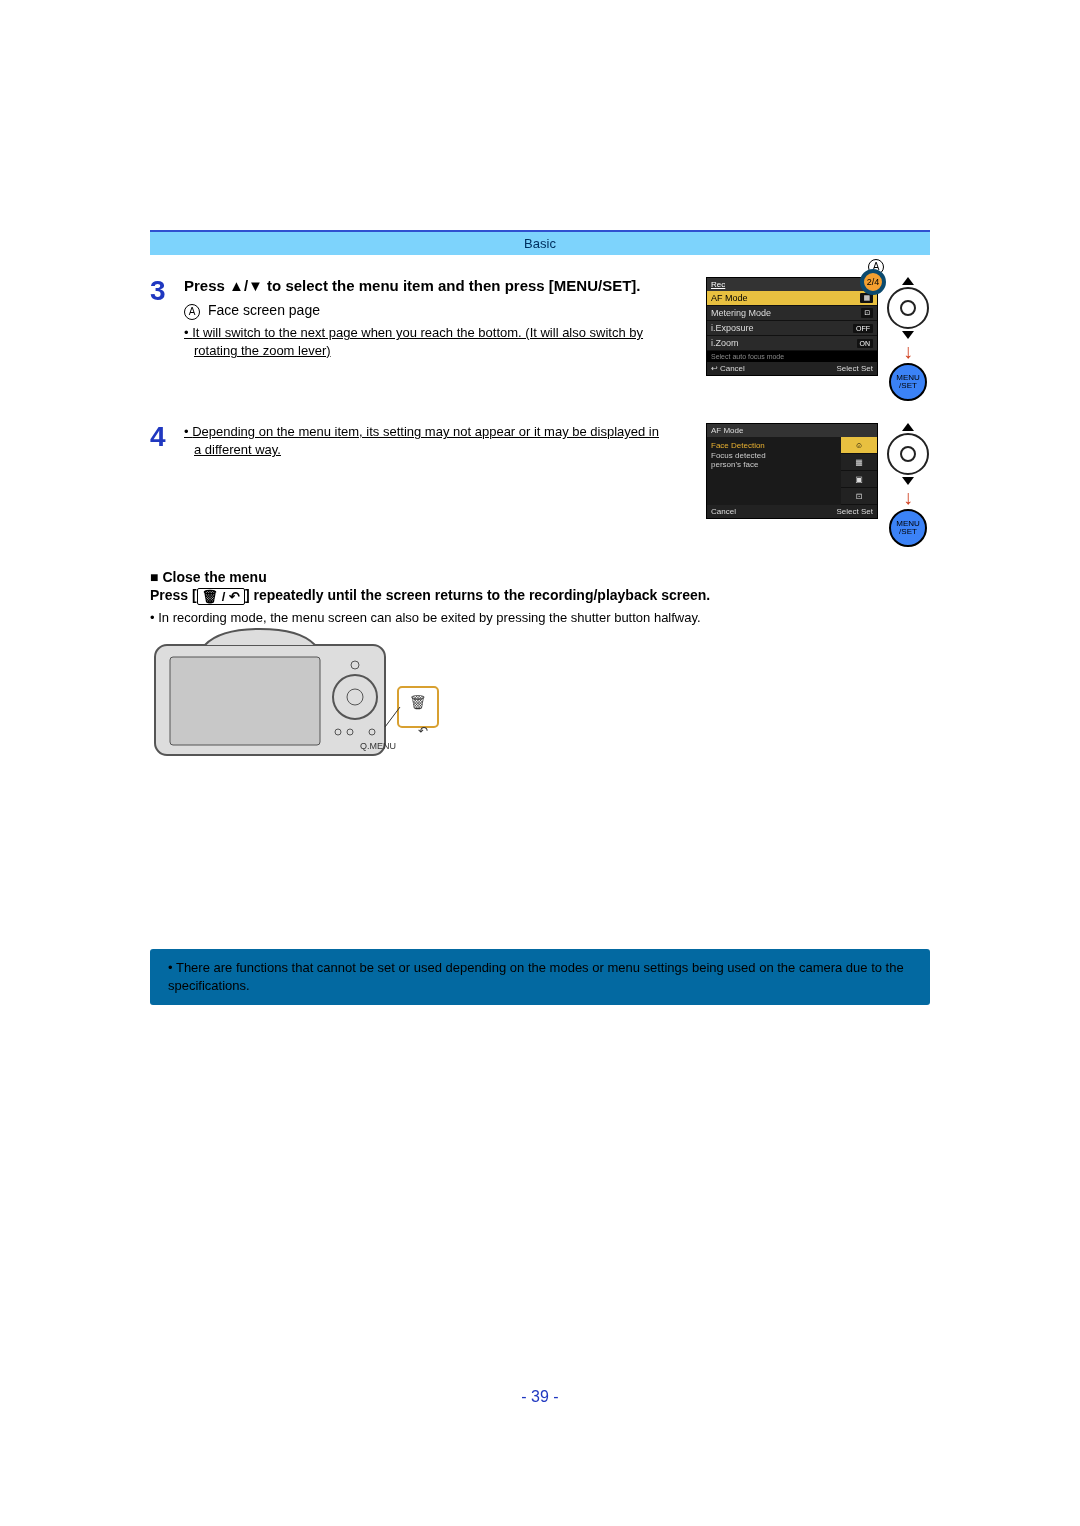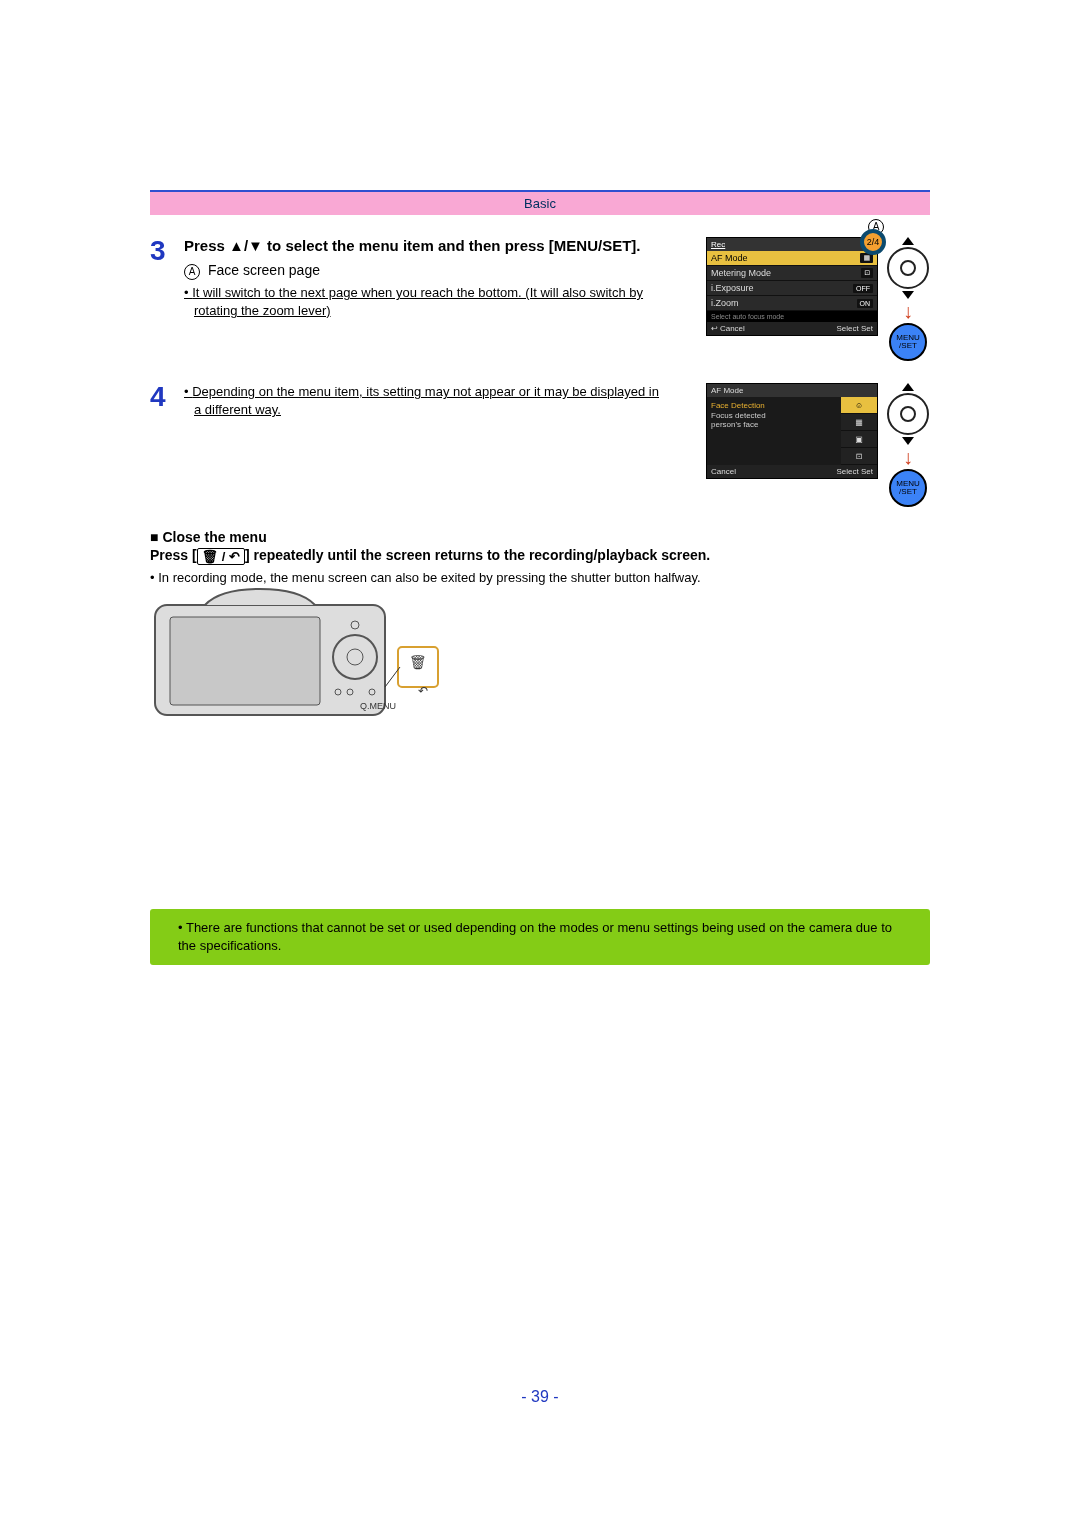--- a/index.html
+++ b/index.html
@@ -11,27 +11,28 @@
     width: 1080px;
     height: 1526px;
     position: relative;
   }
   .page {
     width: 780px;
     margin: 0 auto;
     padding-top: 190px;
   }
   .header-bar {
-    background: #f9a8d4;
+    background: #7dd3fc;
     border-top: 2px solid #3050d0;
     text-align: center;
     font-size: 13px;
     padding: 4px 0;
     margin-bottom: 22px;
     color: #003060;
+    margin-top: 40px;
   }
   .step {
     display: flex;
     align-items: flex-start;
     margin-bottom: 22px;
   }
   .step-num {
     font-size: 28px;
     font-weight: bold;
     color: #2038c0;
@@ -161,22 +162,22 @@
   .close-text .hline{font-weight:bold;font-size:14px;margin-bottom:2px;}
   .close-text .hline .sq{color:#000;margin-right:4px;}
   .close-text .notes{font-size:13px;line-height:1.4;margin-top:4px;}
   .close-text .notes::before{content:"• ";}
   .camera-fig{
     flex:0 0 300px;display:flex;justify-content:flex-end;
   }
   .camera-svg{width:290px;height:140px;}
   
   .note-box{
-    margin-top:22px;background:#84cc16;border-radius:3px;
-    padding:10px 28px;font-size:13px;line-height:1.4;
+    margin-top:22px;background:#0369a1;border-radius:3px;
+    padding:10px 18px;font-size:13px;line-height:1.4;
   }
   .note-box::before{content:"• ";}
   
   .page-num{
     position:absolute;left:0;width:1080px;bottom:120px;
     text-align:center;color:#2038c0;font-size:16px;
   }
   .trash-return-icons{
     display:inline-block;border:1px solid #000;border-radius:2px;
     padding:0 4px;vertical-align:middle;font-size:13px;

